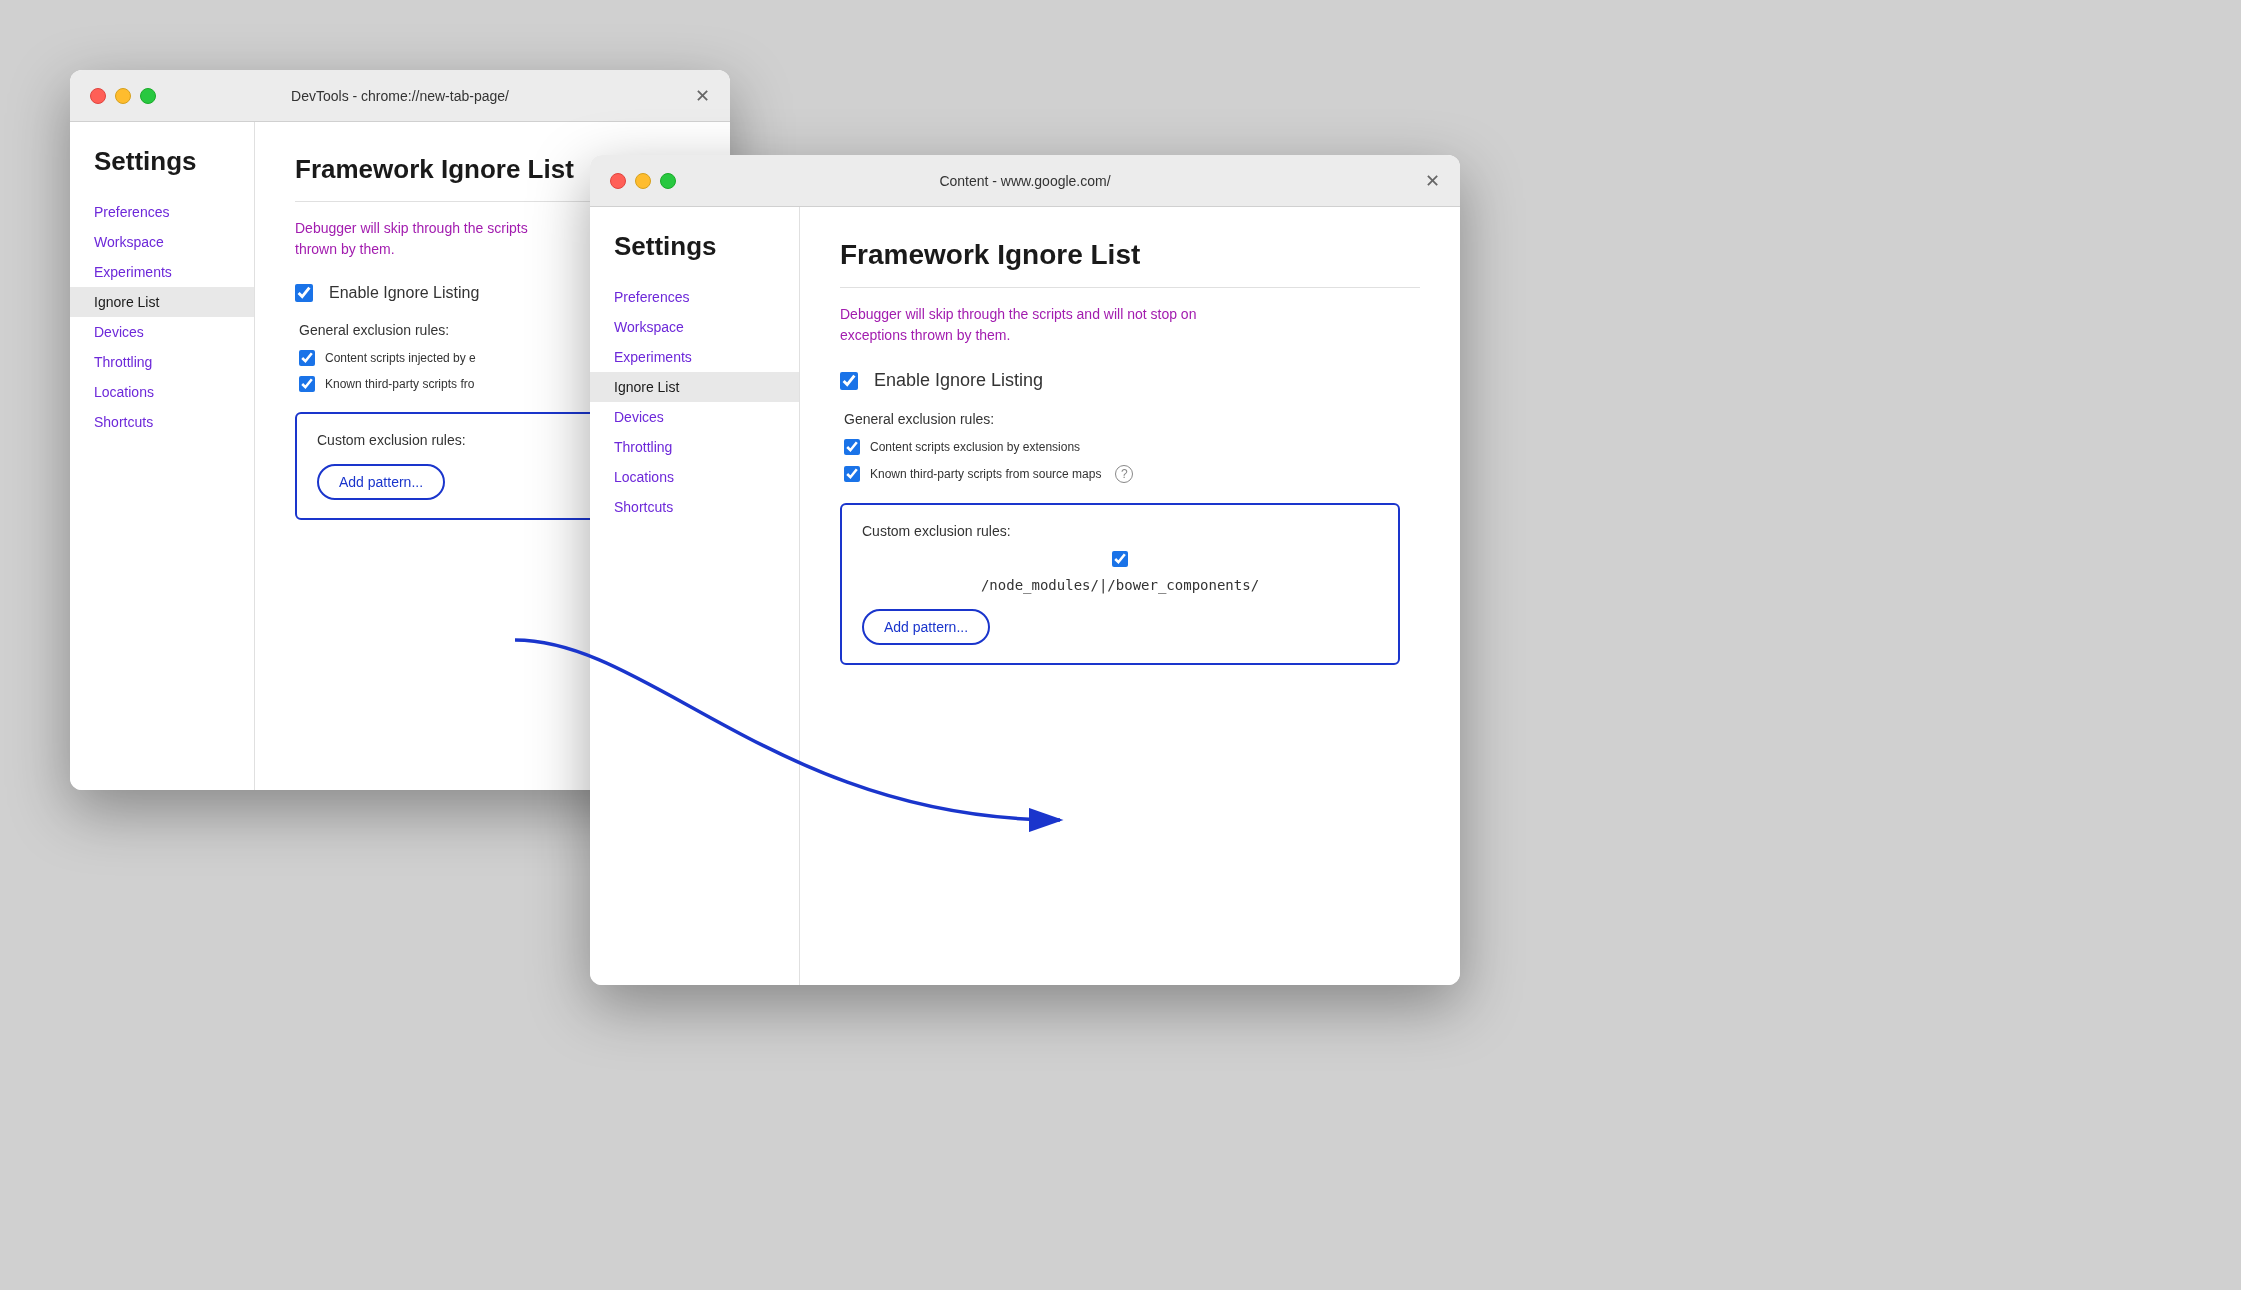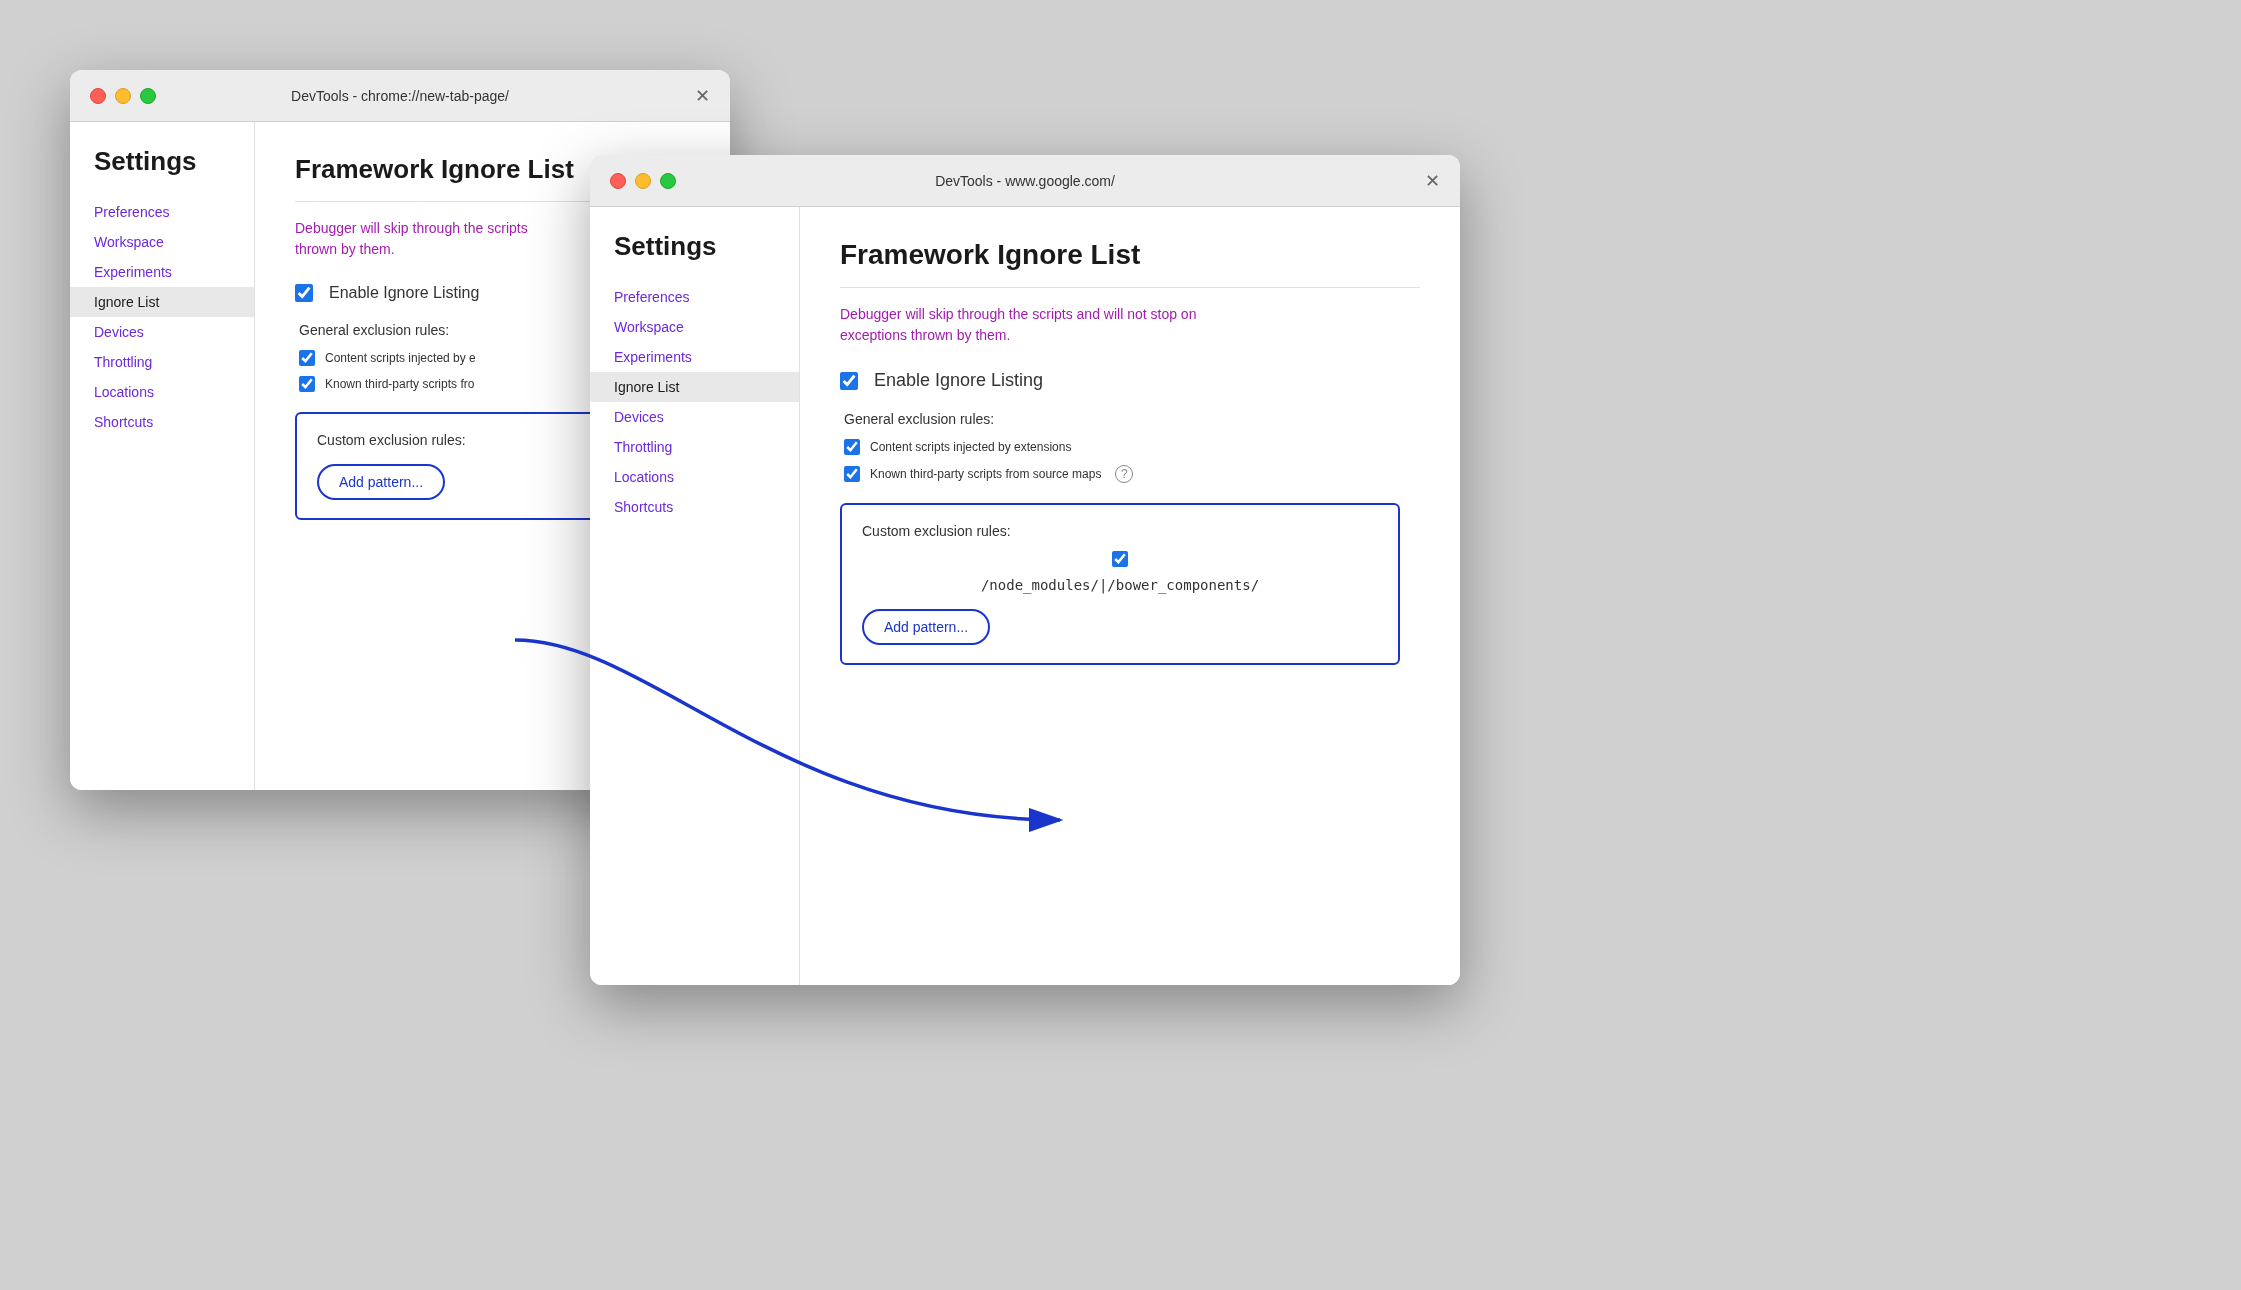--- a/index.html
+++ b/index.html
@@ -361,21 +361,21 @@
   </div>
 </div>
 
 <div class="window window-2">
   <div class="window-titlebar">
     <div class="traffic-lights">
       <div class="traffic-light tl-close"></div>
       <div class="traffic-light tl-minimize"></div>
       <div class="traffic-light tl-maximize"></div>
     </div>
-    <span class="window-title">DevTools - www.google.com/</span>
+    <span class="window-title">Content - www.google.com/</span>
     <span class="close-btn">✕</span>
   </div>
   <div class="devtools-body">
     <div class="sidebar">
       <div class="sidebar-title">Settings</div>
       <a class="sidebar-item">Preferences</a>
       <a class="sidebar-item">Workspace</a>
       <a class="sidebar-item">Experiments</a>
       <a class="sidebar-item active">Ignore List</a>
       <a class="sidebar-item">Devices</a>
@@ -387,21 +387,21 @@
       <h1 class="content-title">Framework Ignore List</h1>
       <hr class="content-divider">
       <p class="description">Debugger will skip through the scripts and will not stop on<br>exceptions thrown by them.</p>
       <div class="checkbox-row">
         <input type="checkbox" checked="" style="">
         <span class="checkbox-label">Enable Ignore Listing</span>
       </div>
       <p class="section-label" style="padding-left:4px;margin-top:8px;">General exclusion rules:</p>
       <div class="sub-checkbox-row">
         <input type="checkbox" checked="" style="">
-        <span class="sub-checkbox-label">Content scripts injected by extensions</span>
+        <span class="sub-checkbox-label">Content scripts exclusion by extensions</span>
       </div>
       <div class="sub-checkbox-row">
         <input type="checkbox" checked="" style="">
         <span class="sub-checkbox-label">Known third-party scripts from source maps</span>
         <span class="help-icon">?</span>
       </div>
       <div class="custom-exclusion-box">
         <p class="custom-box-title">Custom exclusion rules:</p>
         <div class="custom-rule-row">
           <input type="checkbox" checked="" style="">

